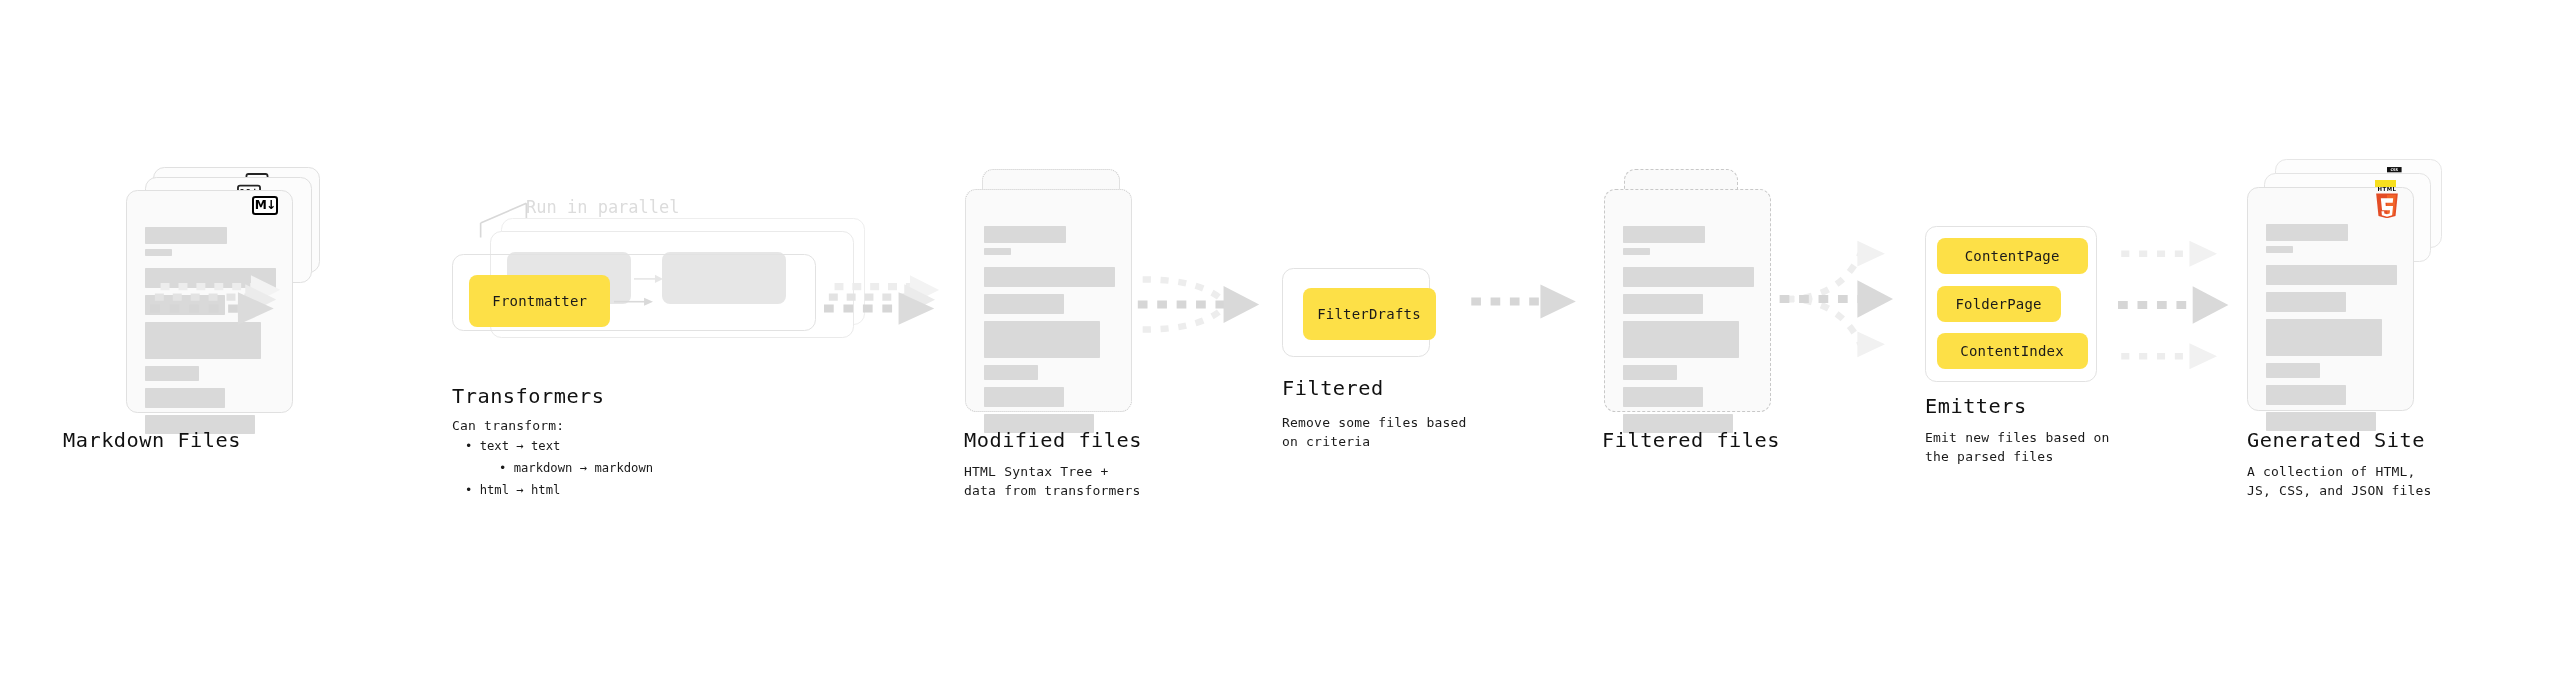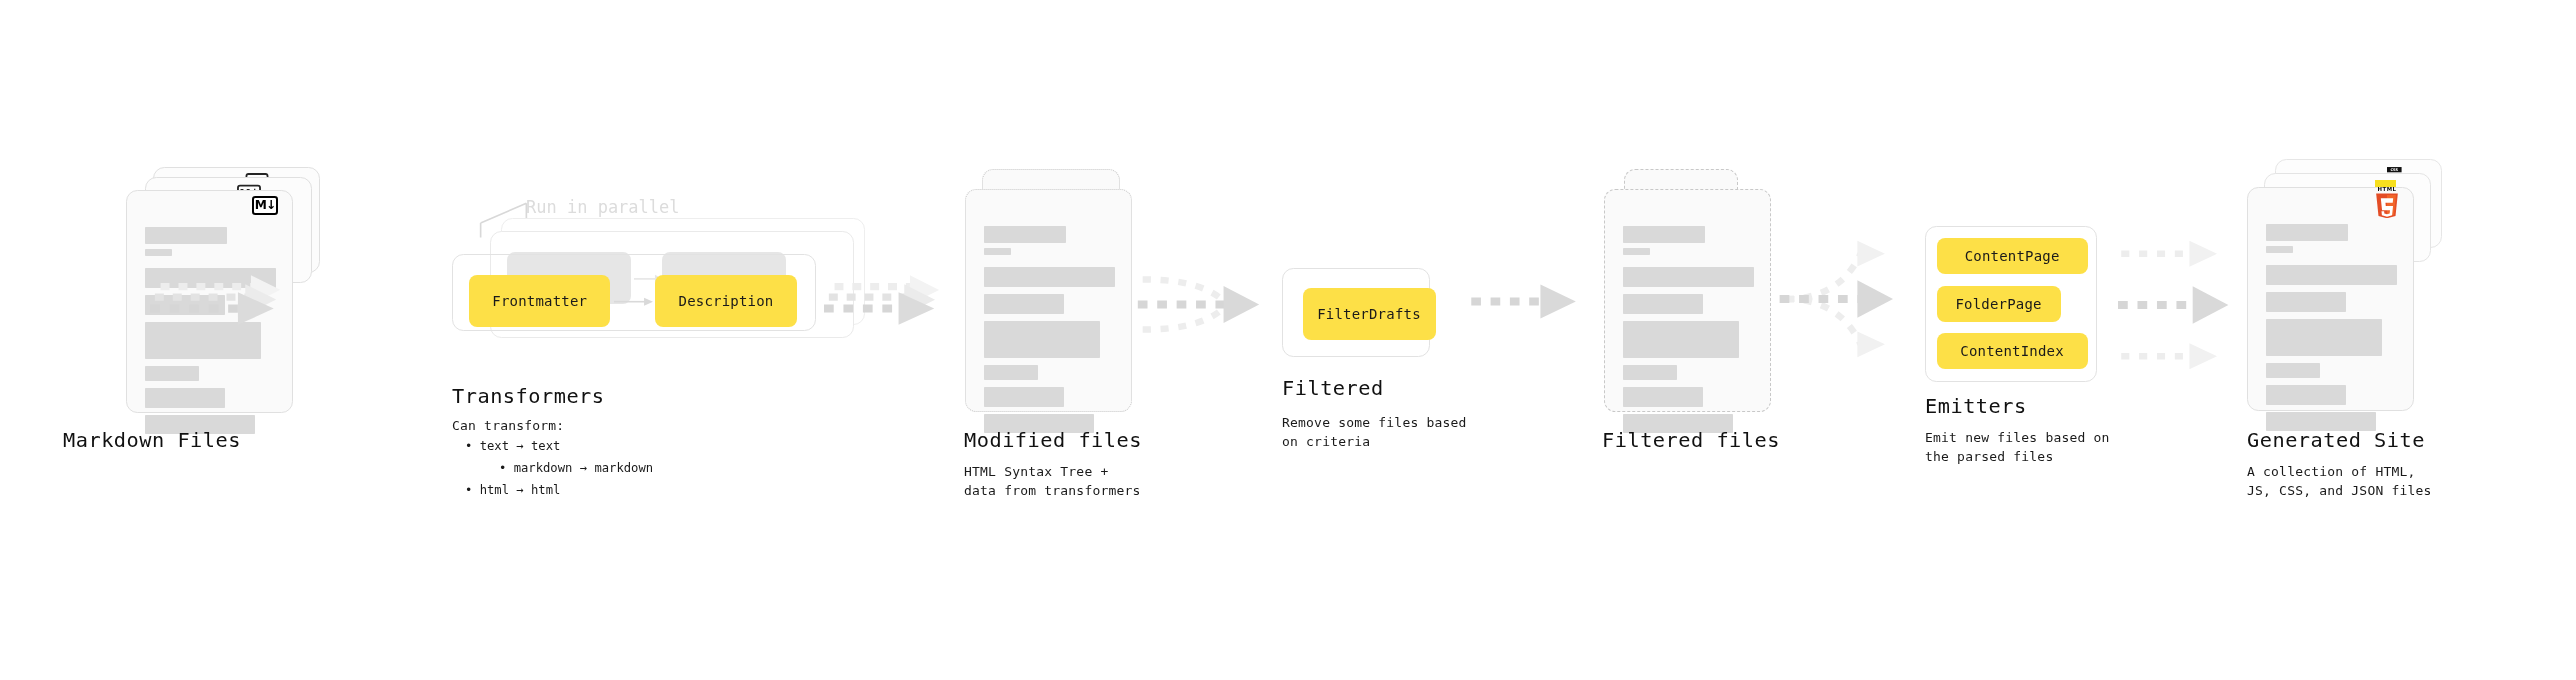--- a/index.html
+++ b/index.html
@@ -193,21 +193,20 @@
       <div class="chip" style="left:16.3px;top:19.5px;width:124px;height:52px;background:#e6e6e6;color:transparent;"></div>
       <div class="chip" style="left:171px;top:19.5px;width:124px;height:52px;background:#e6e6e6;color:transparent;"></div>
       <svg class="arrow-svg" style="left:143px;top:42px;width:29px;height:9.8px;" viewBox="0 0 36 12">
         <line x1="0" y1="6" x2="27" y2="6" stroke="#e6e6e6" stroke-width="2"></line>
         <polygon points="26,1 36,6 26,11" fill="#e6e6e6"></polygon>
       </svg>
     </div>
 
     <div class="proc-box" style="left:452px;top:244px;width:364px;height:77px;border-color:#e2e2e2;background:transparent;margin-top:10px;">
       <div class="chip" style="left:16.3px;top:19.5px;width:141px;height:52px;">Frontmatter</div>
-      <div class="chip" style="left:202px;top:19.5px;width:142px;height:52px;">Description</div>
       <svg class="arrow-svg" style="left:161px;top:41px;width:39px;height:11.4px;" viewBox="0 0 48 14">
         <line x1="0" y1="7" x2="38" y2="7" stroke="#d9d9d9" stroke-width="2"></line>
         <polygon points="37,2 48,7 37,12" fill="#d9d9d9"></polygon>
       </svg>
     </div>
 
     <div class="caption" style="left:452px;top:384px;">Transformers</div>
 
     <div class="subcaption" style="left:452px;top:417px;">Can transform:</div>
     <div class="bullets" style="left:465px;top:437px;">• text → text</div>

